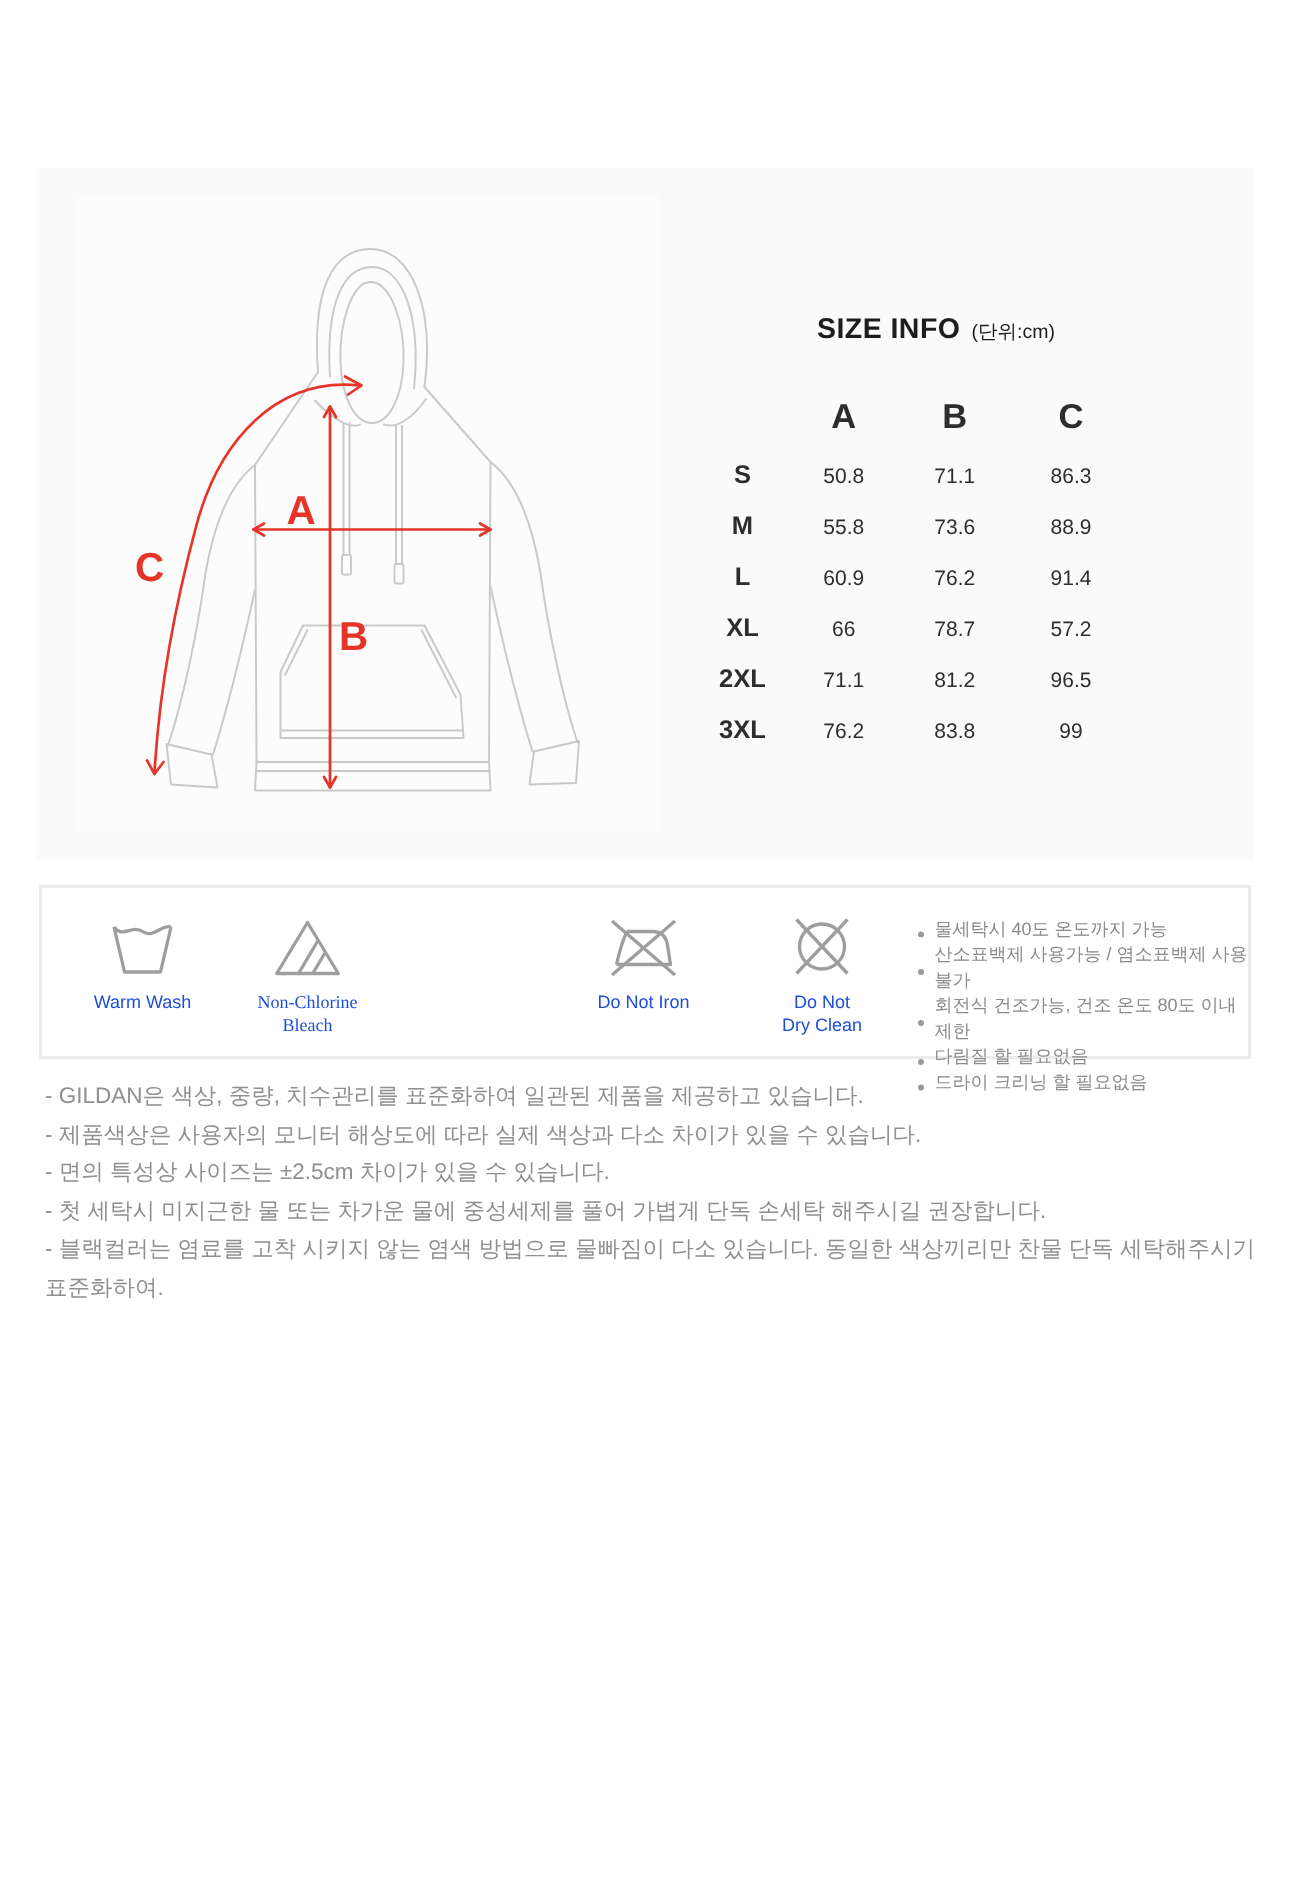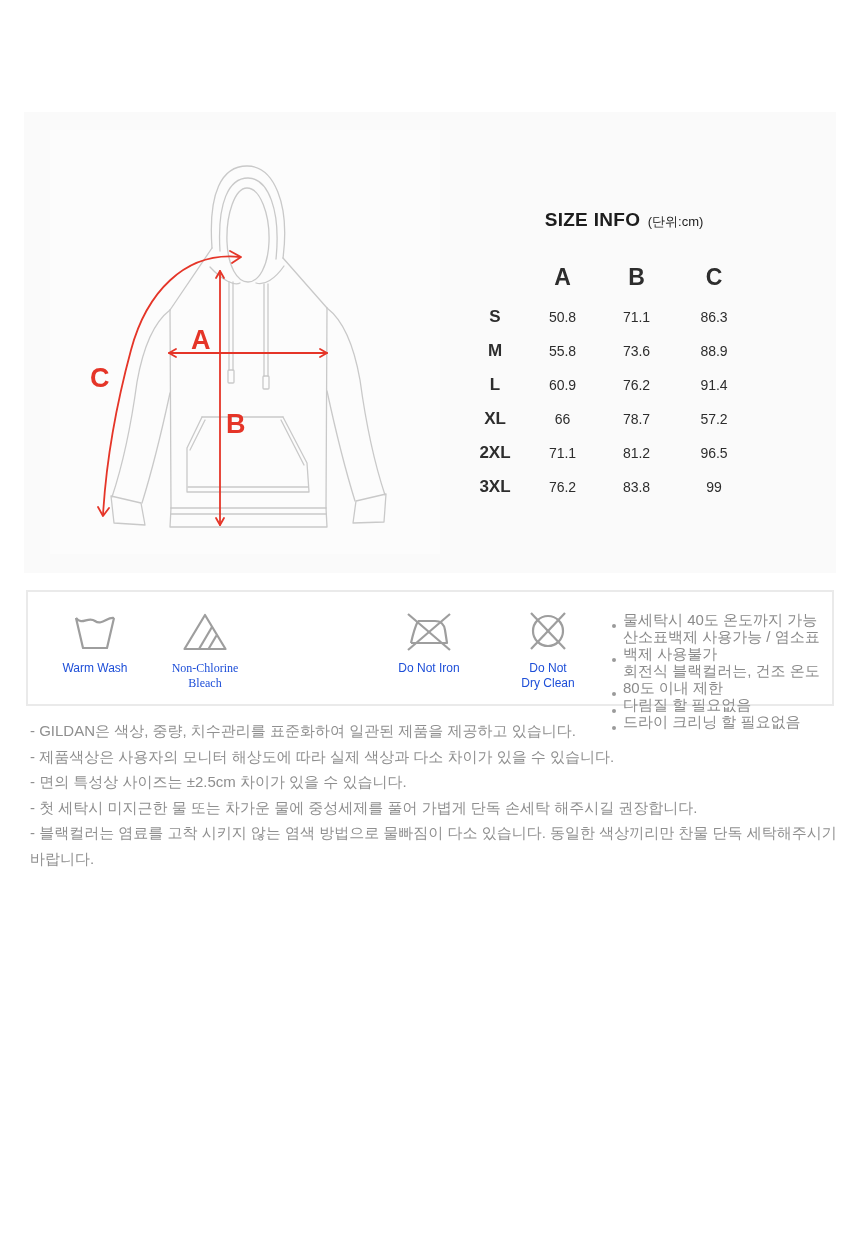--- a/index.html
+++ b/index.html
@@ -21,21 +21,21 @@
   .cell{text-align:center;font-size:14px;}
   .cell.size{font-weight:bold;font-size:17px;}
   
   .care-box{position:absolute;left:26px;top:590px;width:808px;height:116px;background:#fff;
     border:2px solid #eaeaea;box-sizing:border-box;}
   .care-item{position:absolute;top:16px;width:120px;text-align:center;}
   .care-item svg{display:block;margin:0 auto;width:48px;height:48px;}
   .care-label{margin-top:5px;font-size:12px;line-height:15px;color:#1d4ed8;}
   .ci-1{left:7px;} .ci-2{left:117px;font-family:Liberation Serif, serif;} .ci-3{left:230px;} .ci-4{left:341px;} .ci-5{left:460px;}
   .care-notes{position:absolute;left:584px;top:19px;width:220px;}
-  .note{display:flex;align-items:flex-end;font-size:15px;line-height:17px;color:#8a8a8a;}
+  .note{display:flex;align-items:center;font-size:12px;line-height:17px;color:#8a8a8a;}
   .note .dot{width:4px;height:4px;border-radius:50%;background:#9a9a9a;margin:6px 7px 0 0;flex:none;}
   
   .notices{position:absolute;left:30px;top:718px;width:812px;font-size:15px;line-height:25.6px;color:#8f8f8f;}
 </style>
 </head>
 <body>
 
 <div>
 
   <section class="size-panel">
@@ -217,34 +217,34 @@
       <div class="note">
         <span class="dot"></span>
         <span>물세탁시 40도 온도까지 가능</span>
       </div>
       <div class="note">
         <span class="dot"></span>
         <span>산소표백제 사용가능 / 염소표백제 사용불가</span>
       </div>
       <div class="note">
         <span class="dot"></span>
-        <span>회전식 블랙컬러는, 건조 온도 80도 이내 제한</span>
+        <span>회전식 건조가능, 건조 온도 80도 이내 제한</span>
       </div>
       <div class="note">
         <span class="dot"></span>
         <span>다림질 할 필요없음</span>
       </div>
       <div class="note">
         <span class="dot"></span>
         <span>드라이 크리닝 할 필요없음</span>
       </div>
     </div>
   </section>
 
   <section class="notices">
     <div>- GILDAN은 색상, 중량, 치수관리를 표준화하여 일관된 제품을 제공하고 있습니다.</div>
     <div>- 제품색상은 사용자의 모니터 해상도에 따라 실제 색상과 다소 차이가 있을 수 있습니다.</div>
     <div>- 면의 특성상 사이즈는 ±2.5cm 차이가 있을 수 있습니다.</div>
     <div>- 첫 세탁시 미지근한 물 또는 차가운 물에 중성세제를 풀어 가볍게 단독 손세탁 해주시길 권장합니다.</div>
-    <div>- 블랙컬러는 염료를 고착 시키지 않는 염색 방법으로 물빠짐이 다소 있습니다. 동일한 색상끼리만 찬물 단독 세탁해주시기 바랍니다.</div>
+    <div>- 블랙컬러는 염료를 고착 시키지 않는 염색 방법으로 물빠짐이 다소 있습니다. 동일한 색상끼리만 찬물 단독 세탁해주시기 표준화하여.</div>
   </section>
 
 </div>
 
 </body></html>

